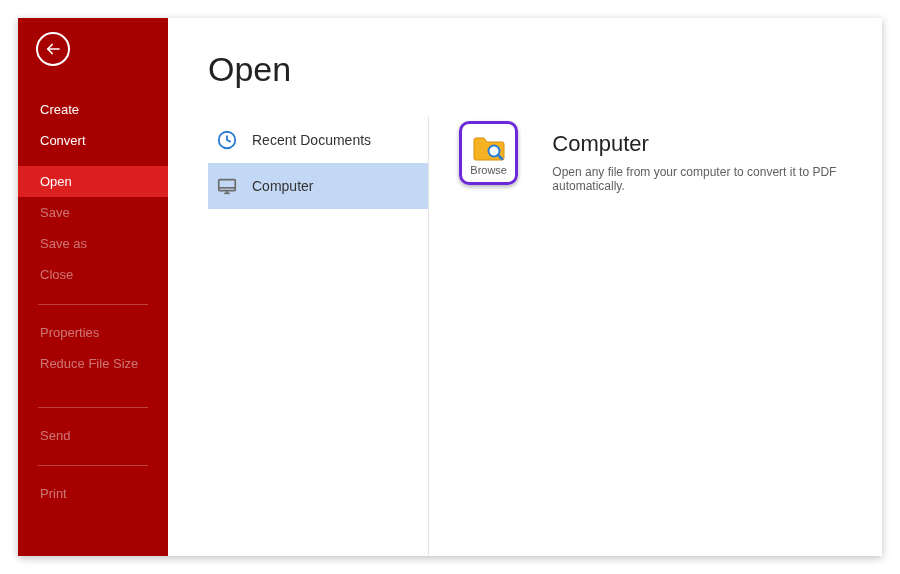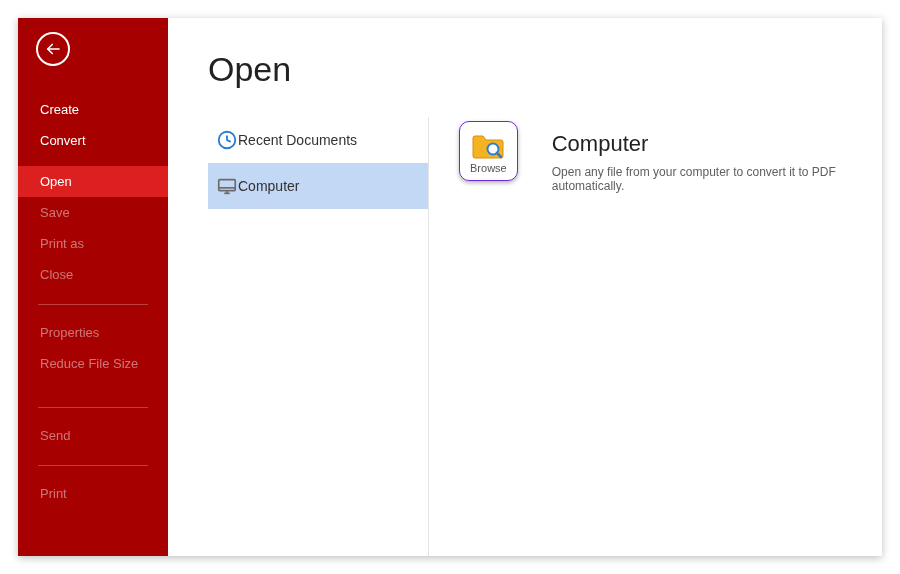--- a/index.html
+++ b/index.html
@@ -62,41 +62,42 @@
   }
   .places {
     width: 260px;
     padding-left: 40px;
   }
   .place-item {
     display: flex;
     align-items: center;
     height: 46px;
     padding-left: 8px;
+    gap: 14px;
     cursor: pointer;
     color: #323232;
     font-size: 14px;
     text-align: right;
   }
   .place-item.selected { background: #c3d8f4; }
   .place-item .ico { width: 22px; height: 22px; display:flex; align-items:center; justify-content:center; }
   
   .detail {
     flex: 1;
     border-left: 1px solid #e3e3e3;
     padding: 0 30px 0 30px;
     display: flex;
     align-items: flex-start;
     gap: 34px;
   }
   .browse-tile {
     width: 70px;
     padding: 6px 0 6px 0;
     text-align: center;
-    border: 1px solid #6d28d9;
+    border: 3px solid #6d28d9;
     border-radius: 10px;
     box-shadow: 0 2px 4px rgba(0,0,0,0.3);
     cursor: pointer;
     margin-top: 4px;
   }
   .browse-tile .ico { margin: 4px auto 2px; width:34px; height:28px; }
   .browse-tile .lbl { font-size: 11px; color: #555; }
   .detail-text .title {
     font-size: 22px;
     font-weight: 300;
@@ -120,21 +121,21 @@
           <line x1="20" y1="12" x2="5" y2="12"></line>
           <polyline points="11 6 5 12 11 18"></polyline>
         </svg>
     </div>
 
     <div class="side-item"><span>Create</span></div>
     <div class="side-item"><span>Convert</span></div>
     <div style="height:10px"></div>
     <div class="side-item active"><span>Open</span></div>
     <div class="side-item disabled"><span>Save</span></div>
-    <div class="side-item disabled"><span>Print as</span></div>
+    <div class="side-item disabled"><span>Save as</span></div>
     <div class="side-item disabled"><span>Close</span></div>
     <div class="side-sep"></div>
     <div class="side-item disabled"><span>Properties</span></div>
     <div class="side-item disabled"><span>Reduce File Size</span></div>
     <div style="height:14px"></div>
     <div class="side-sep"></div>
     <div class="side-item disabled"><span>Send</span></div>
     <div class="side-sep"></div>
     <div class="side-item disabled"><span>Print</span></div>
   </div>

